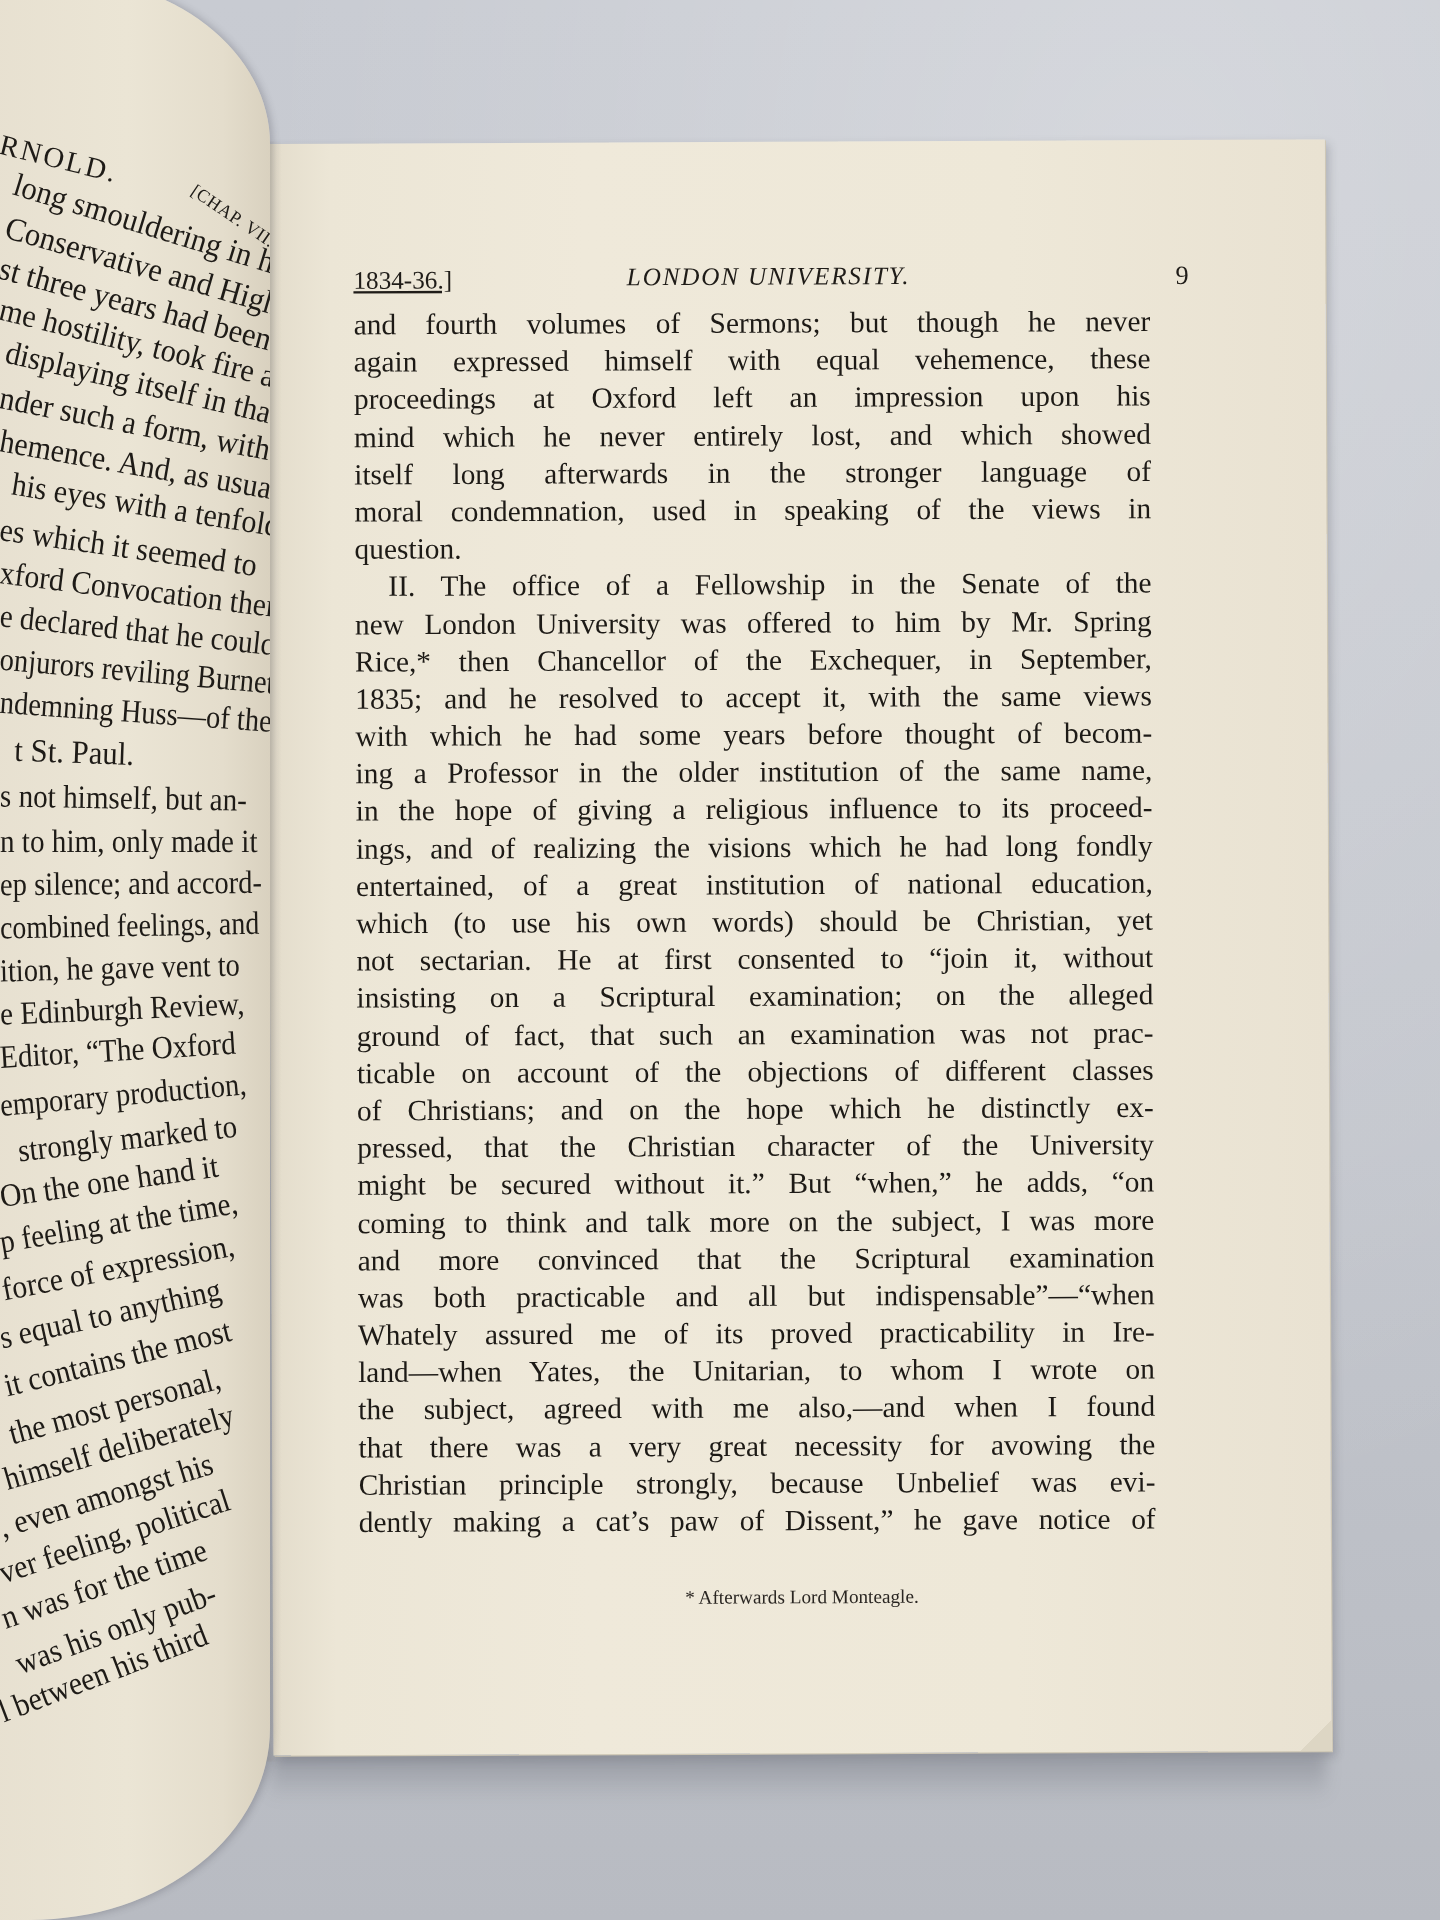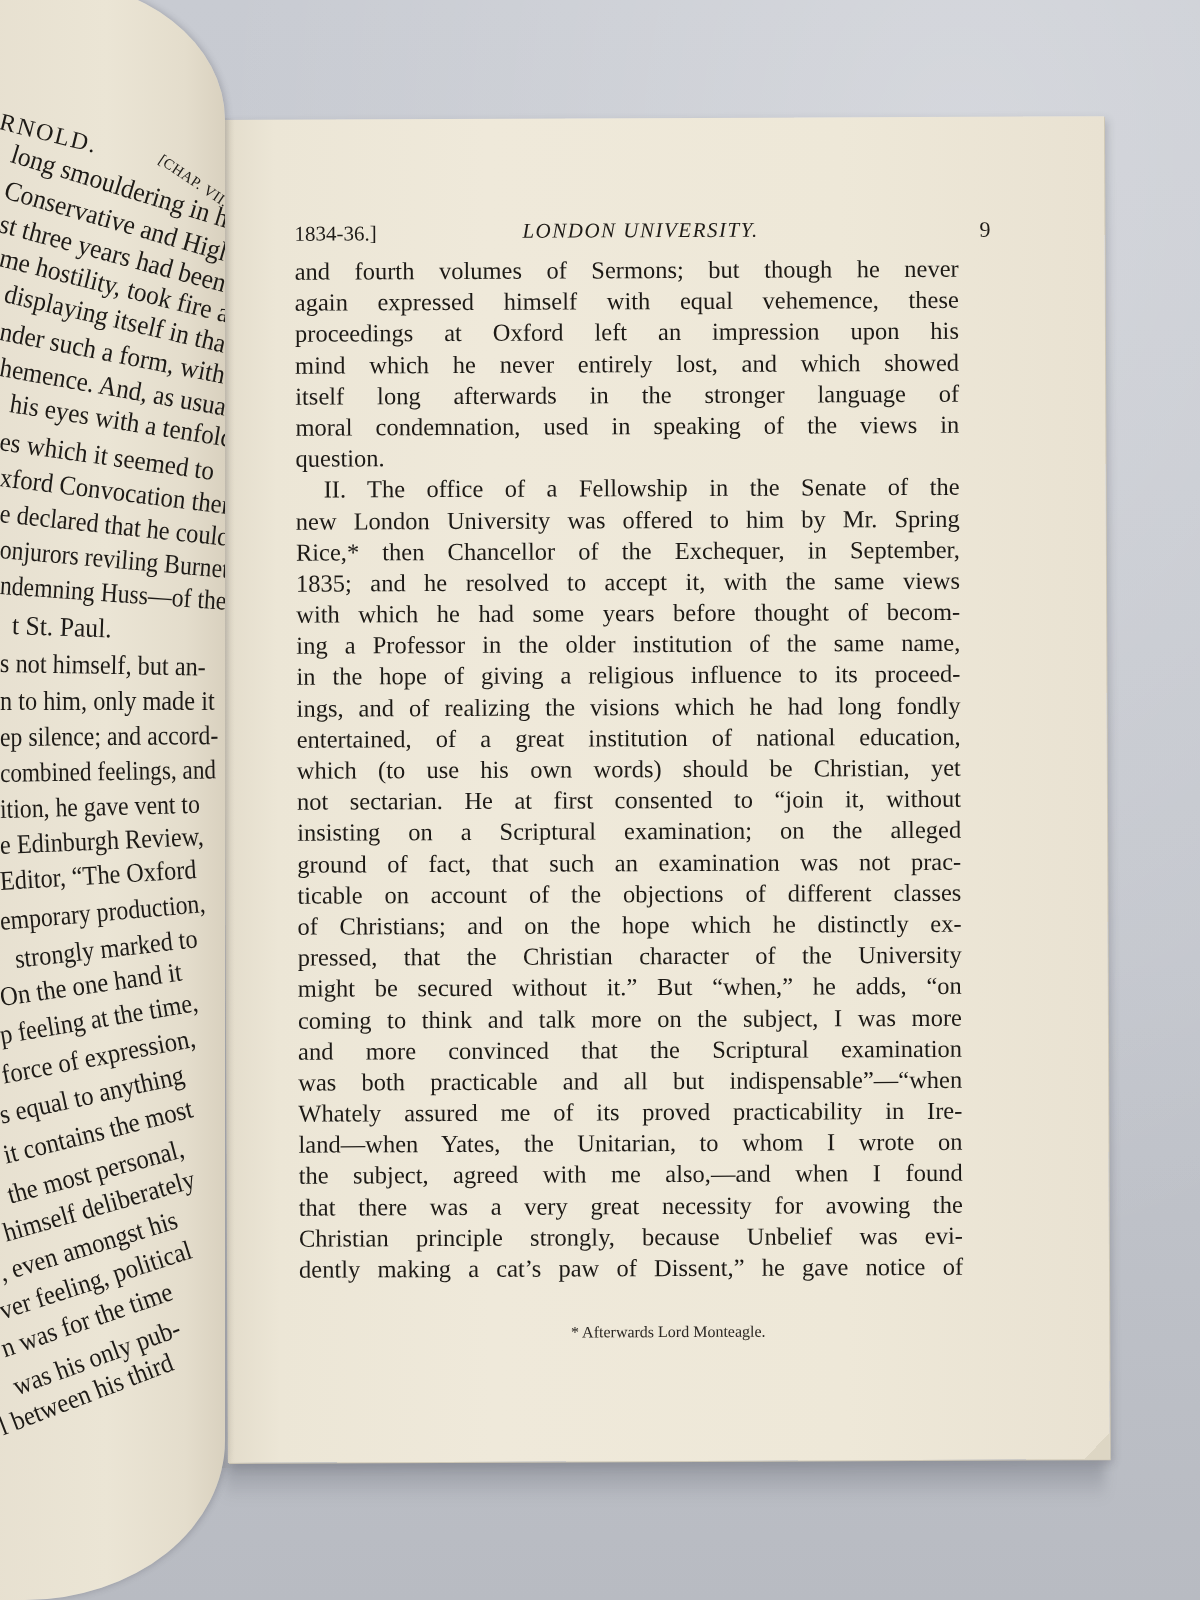--- a/index.html
+++ b/index.html
@@ -60,20 +60,21 @@
       left: 72px;
       right: 118px;
       height: 28px;
       font-size: 21px;
       color: #1f1c18;
     }
     .running-head .years {
       position: absolute;
       left: 0;
       top: 2px;
+      text-decoration: underline;
     }
     .running-head .title {
       position: absolute;
       left: 0;
       right: 0;
       text-align: center;
       font-style: italic;
       letter-spacing: 1.5px;
     }
     .running-head .pageno {

